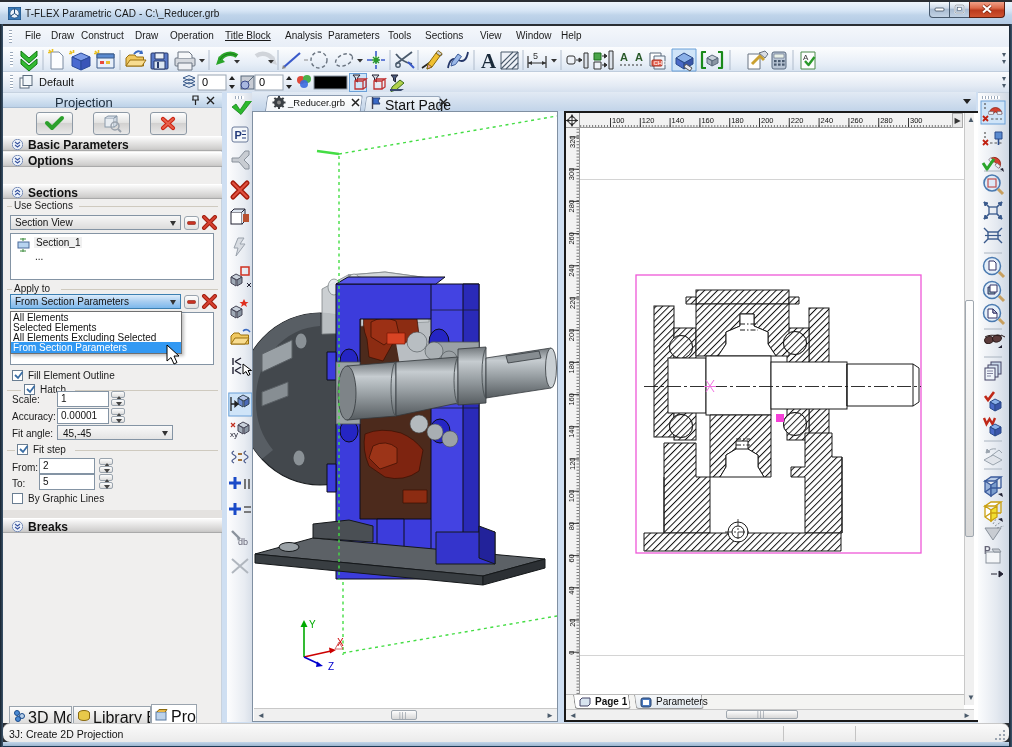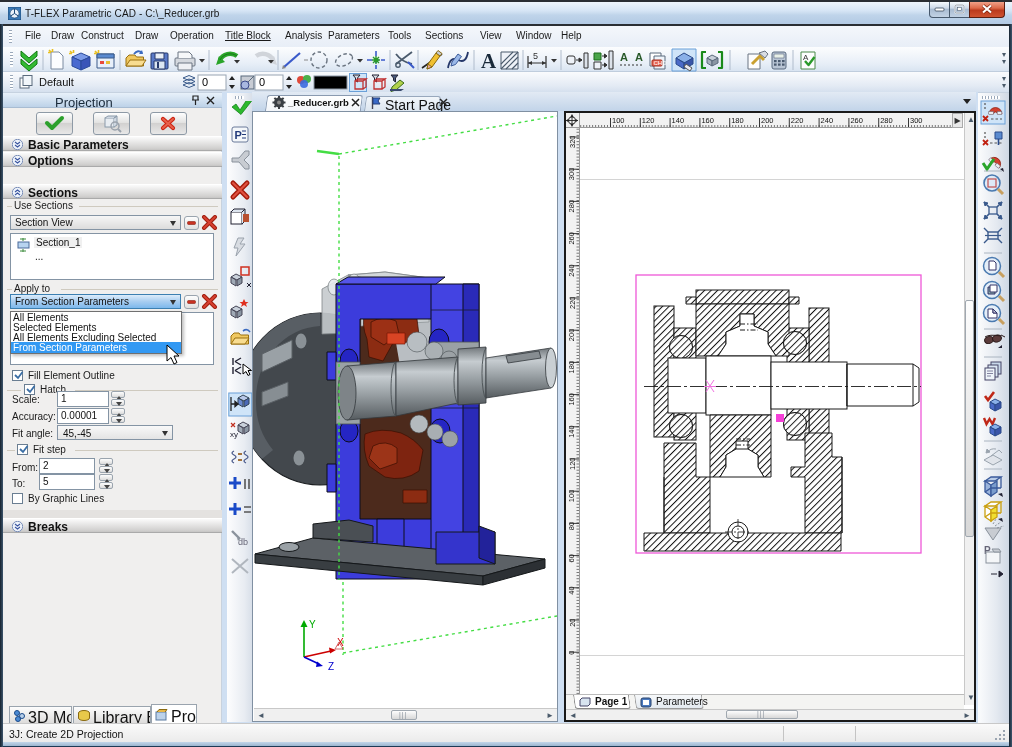--- a/index.html
+++ b/index.html
@@ -37,24 +37,24 @@
 .spin{position:absolute;width:14px;height:16px;}
 .spin div{position:absolute;left:0;width:14px;height:7px;border:1px solid #9aa4ae;border-radius:2px;background:linear-gradient(#fdfdfd,#dcdcdc);}
 .spin .dn{top:8px;}
 .spin i{position:absolute;left:4px;width:0;height:0;border:3px solid transparent;}
 .input{position:absolute;height:16px;background:#fff;border:1px solid #8494a4;font-size:10px;padding:1px 3px;}
 
 .btab{position:absolute;top:613px;height:17px;background:linear-gradient(#fdfdfd,#dddcdb);border:1px solid #9aa4ae;border-bottom:none;font-size:16px;white-space:nowrap;overflow:hidden;}
 
 #tabbar{left:252px;top:92px;width:724px;height:19px;background:linear-gradient(#e2eaf4,#c2d4e9);}
 #view3d{left:252px;top:111px;width:306px;height:611px;background:#fff;border:1px solid #8090a2;}
-#view2d{left:564px;top:111px;width:412px;height:611px;background:#fff;border:2px solid #1a1a1a;text-decoration:underline;}
+#view2d{left:564px;top:111px;width:448px;height:611px;background:#fff;border:2px solid #1a1a1a;text-decoration:underline;}
 #ltools{left:227px;top:93px;width:25px;height:629px;background:linear-gradient(90deg,#fdfdfe,#e8ecf2 70%,#d8dfe9);}
 #rtools{left:978px;top:93px;width:31px;height:630px;background:linear-gradient(90deg,#fbfcfd,#e4e9f0 60%,#cfd8e4);}
-#statusbar{left:3px;top:723px;width:1006px;height:19px;background:linear-gradient(#fafafa,#ebebeb);border-top:1px solid #c8c8c8;}
+#statusbar{left:3px;top:723px;width:1006px;height:19px;background:linear-gradient(#fafafa,#ebebeb);border-top:1px solid #c8c8c8;border-radius:7px;}
 #bottomframe{left:0;top:742px;width:1012px;height:5px;background:linear-gradient(#c2d6ea,#9cb6cf);border-bottom:1px solid #1d3a56;}
 .sideborder{top:24px;height:723px;width:3px;background:linear-gradient(90deg,#16222e,#3d566e);}
 .scrollbar{position:absolute;background:#f0f0f0;}
 .sthumb{position:absolute;background:linear-gradient(#fdfdfd,#d8d8d8);border:1px solid #a0a8b0;border-radius:2px;}
 .sarr{position:absolute;font-size:8px;color:#4a5a6a;line-height:10px;}
 </style>
 </head>
 <body>
 <div id="app">
 
@@ -595,21 +595,21 @@
 
   <div id="tabbar" class="abs">
     <div style="position:absolute;left:14px;top:3px;width:96px;height:16px;background:linear-gradient(#fff,#f2f5f9);border:1px solid #8a9ab0;border-bottom:none;border-radius:3px 3px 0 0;transform:skewX(-8deg);"></div>
     <svg style="position:absolute;left:20px;top:4px;" width="14" height="13" viewBox="0 0 14 13">
         <circle cx="7" cy="6.5" r="5" fill="#3a3f44"></circle>
         <circle cx="7" cy="6.5" r="2" fill="#888"></circle>
         <g stroke="#3a3f44" stroke-width="2">
           <path d="M7 0 v3 M7 10 v3 M0.5 6.5 h3 M10.5 6.5 h3 M2.4 1.9 l2.1 2.1 M9.5 9 l2.1 2.1 M11.6 1.9 l-2.1 2.1 M4.5 9 l-2.1 2.1"></path>
         </g>
       </svg>
-    <span style="position:absolute;left:36px;top:5px;font-weight:bold;font-size:9.5px;">_Reducer.grb</span>
+    <span style="position:absolute;left:36px;top:5px;font-weight:normal;font-size:9.5px;">_Reducer.grb</span>
     <svg style="position:absolute;left:99px;top:6px;" width="9" height="9" viewBox="0 0 9 9">
         <path d="M1 1 L8 8 M8 1 L1 8" stroke="#222" stroke-width="1.5"></path>
       </svg>
     <div style="position:absolute;left:113px;top:4px;width:75px;height:15px;background:linear-gradient(#f2f6fa,#dde6f0);border:1px solid #98a8bc;border-bottom:none;border-radius:3px 3px 0 0;transform:skewX(-8deg);"></div>
     <svg style="position:absolute;left:119px;top:5px;" width="10" height="12" viewBox="0 0 10 12">
         <path d="M1.5 0 v12" stroke="#445" stroke-width="1.4"></path>
         <path d="M2 1 h7 l-2 3 l2 3 h-7 z" fill="#3a6ac8" stroke="#26407a"></path>
       </svg>
     <span style="position:absolute;left:133px;top:5px;font-size:14px;">Start Page</span>
     <svg style="position:absolute;left:187px;top:6px;" width="9" height="9" viewBox="0 0 9 9">

